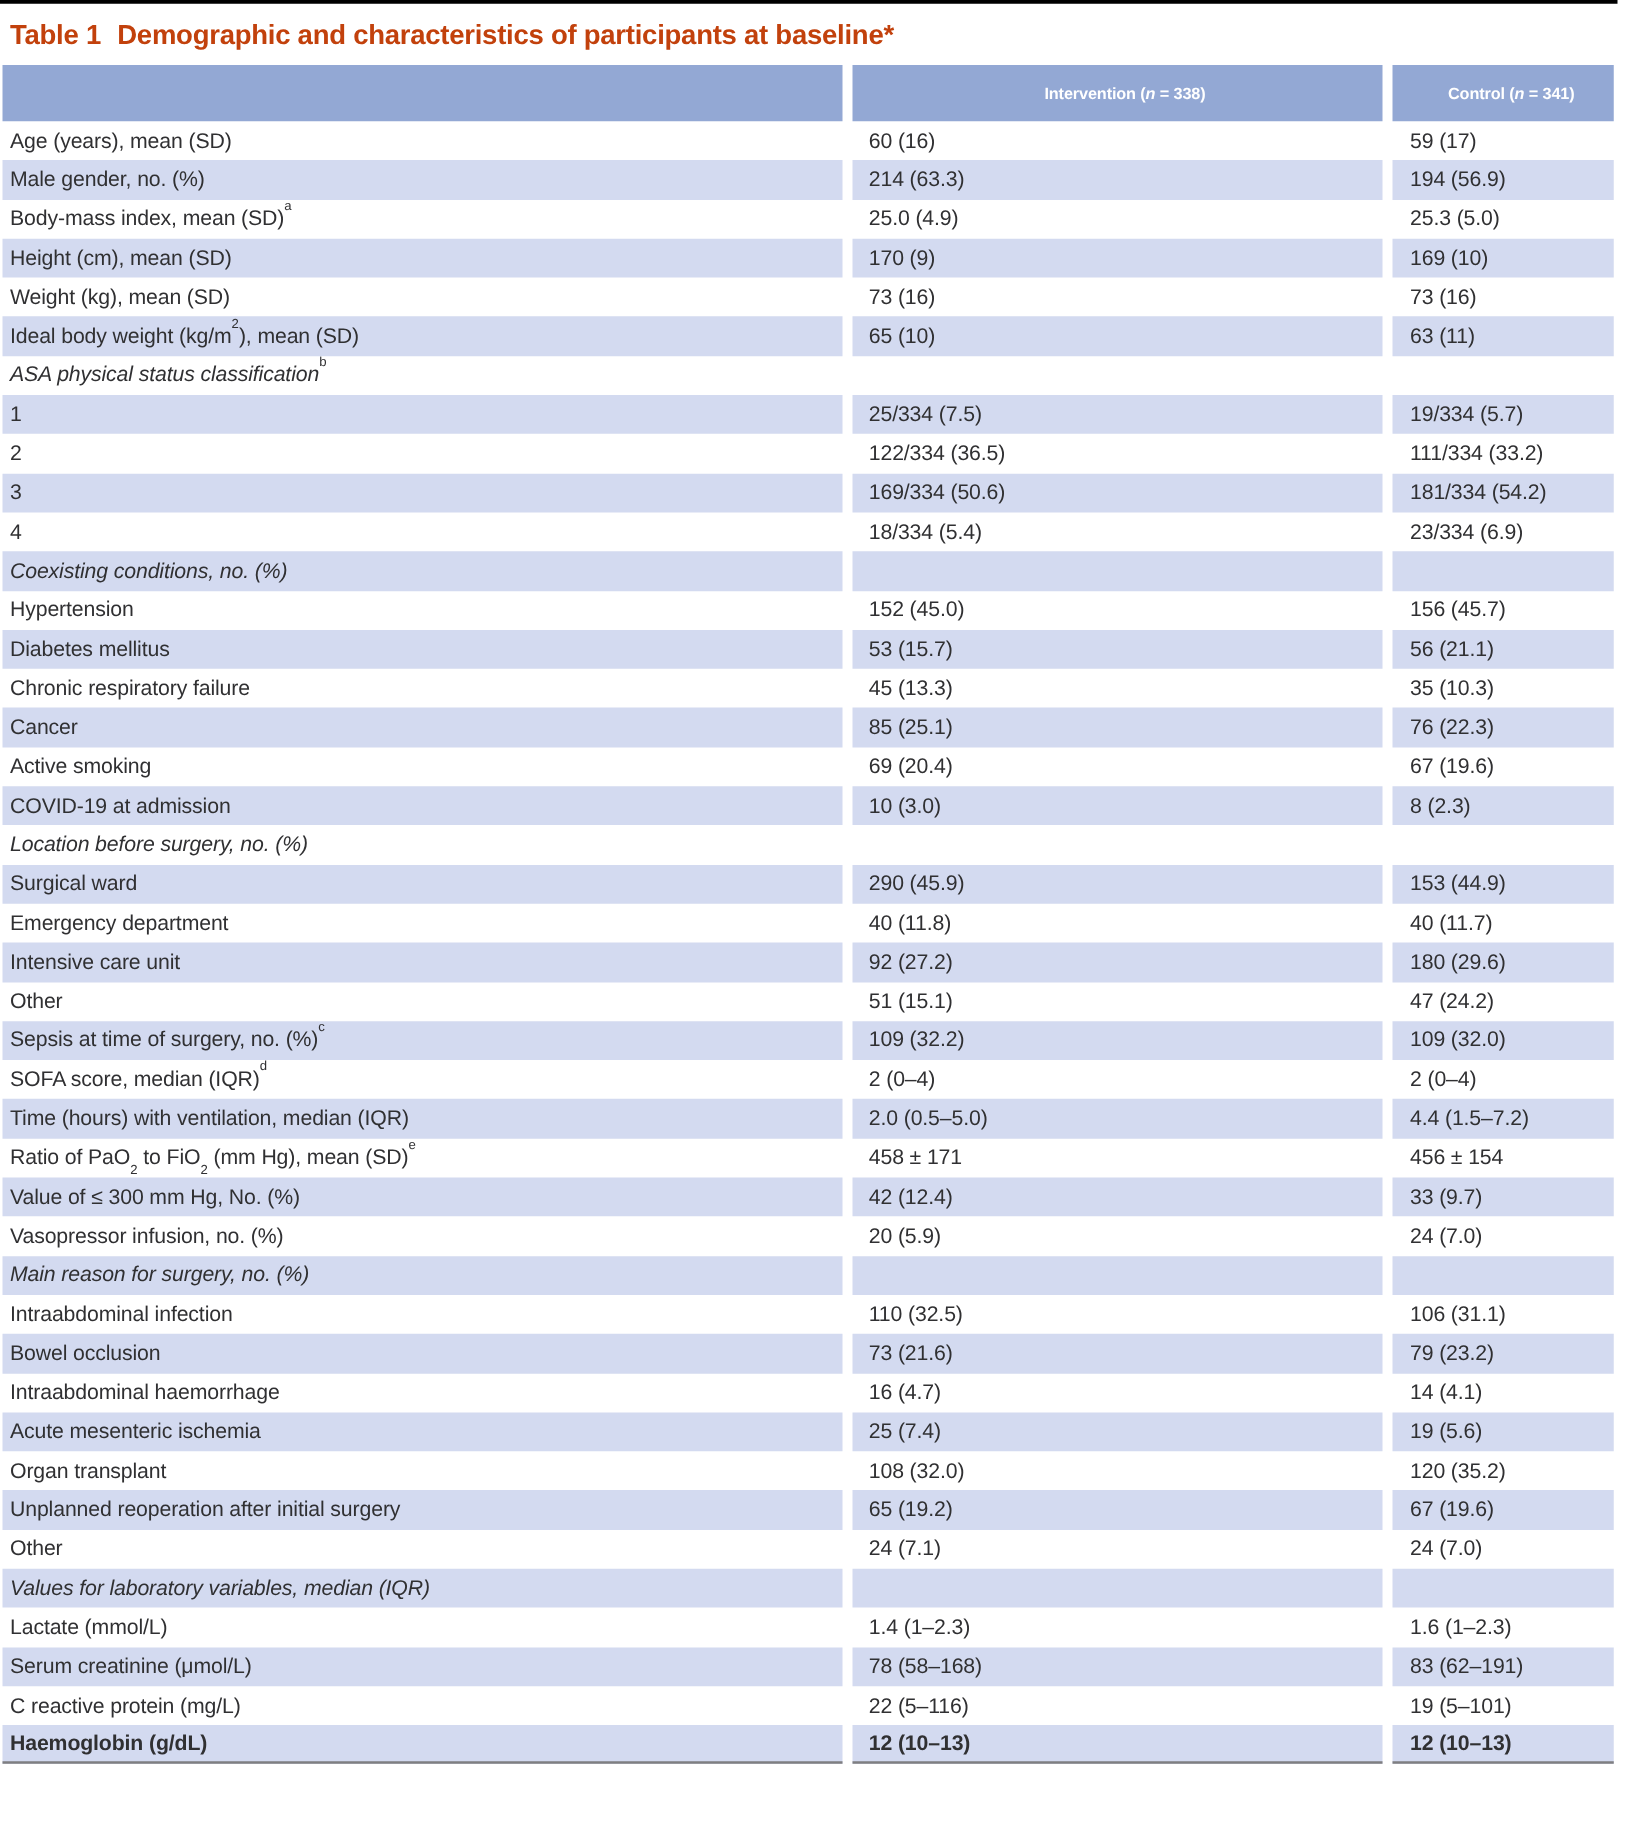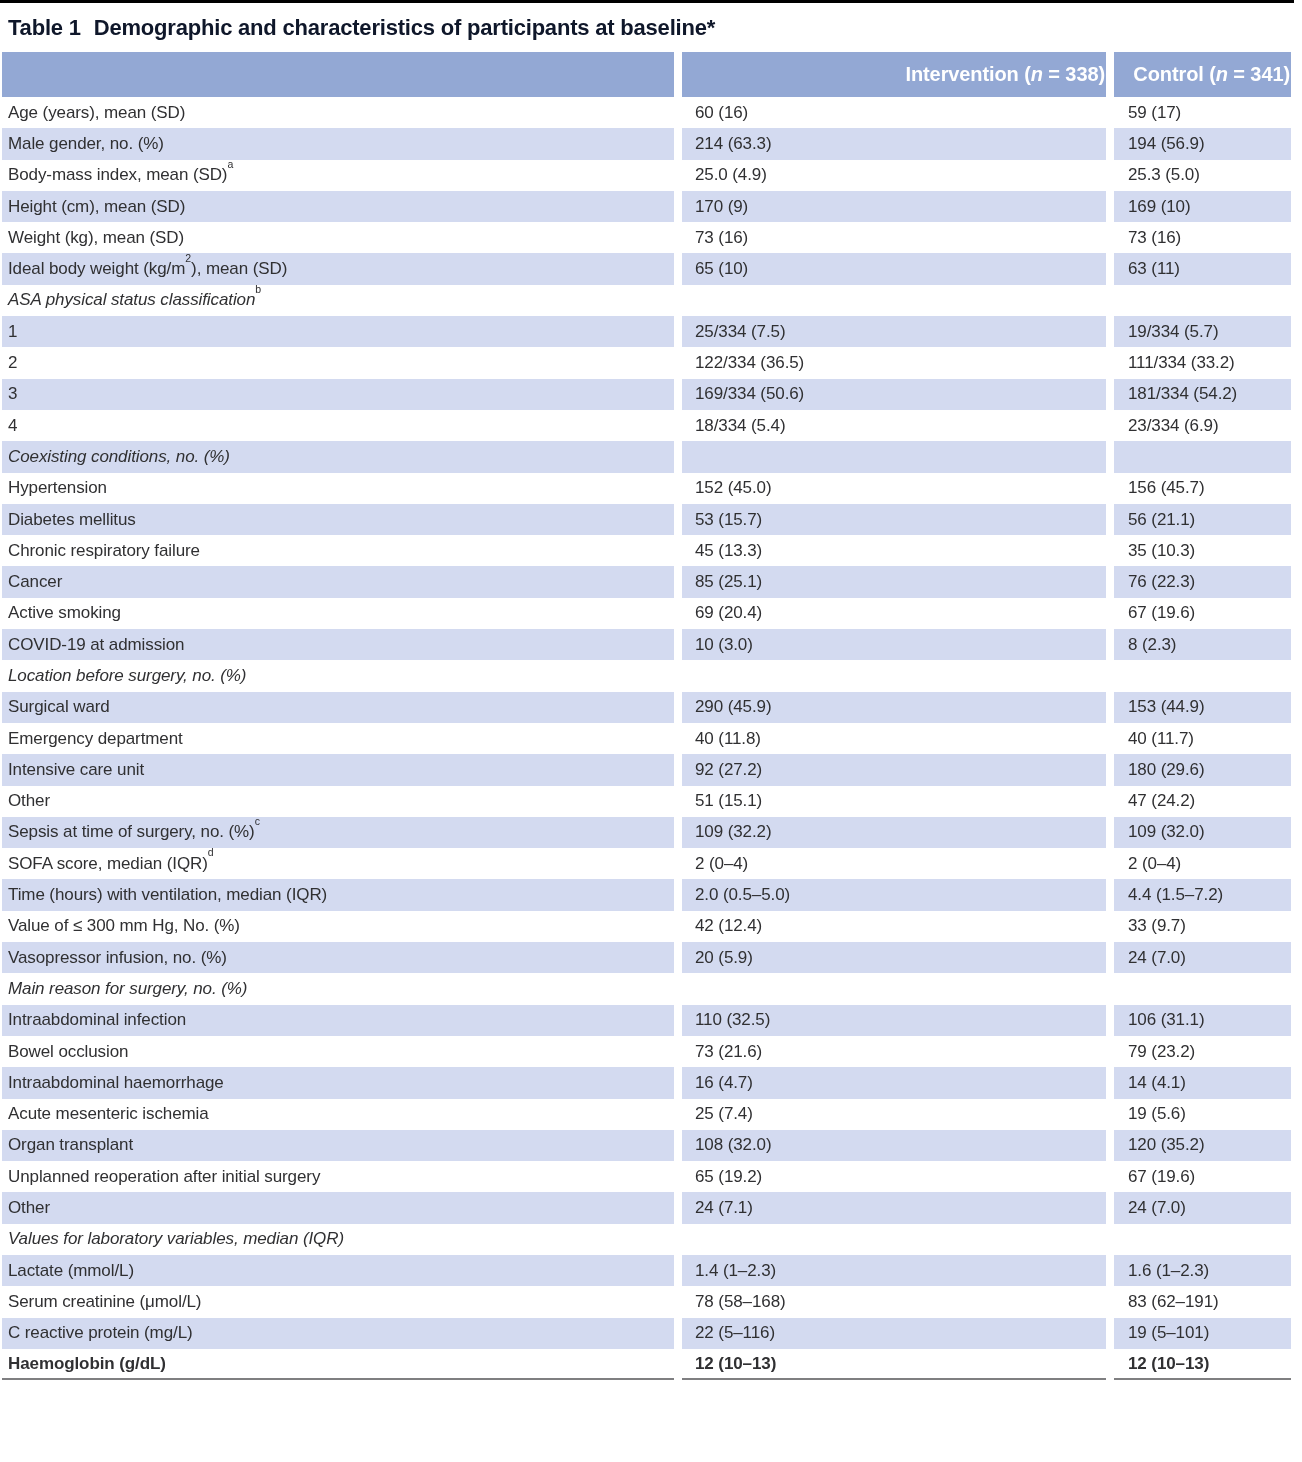--- a/index.html
+++ b/index.html
@@ -22,39 +22,39 @@
   .topbar {
     width: 1294px; height: 3px;
     background: var(--top-bar);
   }
   .title {
     margin: 10px 0 0 8px;
     height: 39px;
     font-size: 22px;
     line-height: 30px;
     font-weight: bold;
-    color: #0f172a;
+    color: #c2410c;
     letter-spacing: -0.2px;
   }
   .title .t2 { margin-left: 13px; }
   table.demo {
     border-collapse: separate;
     border-spacing: 8px 0;
     table-layout: fixed;
     margin-left: -6px;
   }
   col.c1 { width: 672px; }
   col.c2 { width: 424px; }
   col.c3 { width: 177px; }
   th {
     background: var(--header-bg);
     color: var(--header-text);
     font-weight: bold;
-    font-size: 20px;
-    text-align: right;
+    font-size: 13px;
+    text-align: center;
     height: 45px;
     vertical-align: middle;
     letter-spacing: -0.1px;
   }
   th i { font-style: italic; font-weight: bold; }
   td {
     height: 31.3px;
     vertical-align: middle;
     font-size: 17px;
     letter-spacing: -0.1px;
@@ -218,20 +218,25 @@
         <td class="c1">SOFA score, median (IQR)<sup>d</sup></td>
         <td class="c2">2 (0–4)</td>
         <td class="c3">2 (0–4)</td>
       </tr>
       <tr>
         <td class="c1">Time (hours) with ventilation, median (IQR)</td>
         <td class="c2">2.0 (0.5–5.0)</td>
         <td class="c3">4.4 (1.5–7.2)</td>
       </tr>
       <tr>
+        <td class="c1">Ratio of PaO<sub>2</sub> to FiO<sub>2</sub> (mm Hg), mean (SD)<sup>e</sup></td>
+        <td class="c2">458 ± 171</td>
+        <td class="c3">456 ± 154</td>
+      </tr>
+      <tr>
         <td class="c1">Value of ≤ 300 mm Hg, No. (%)</td>
         <td class="c2">42 (12.4)</td>
         <td class="c3">33 (9.7)</td>
       </tr>
       <tr>
         <td class="c1">Vasopressor infusion, no. (%)</td>
         <td class="c2">20 (5.9)</td>
         <td class="c3">24 (7.0)</td>
       </tr>
       <tr class="section">

